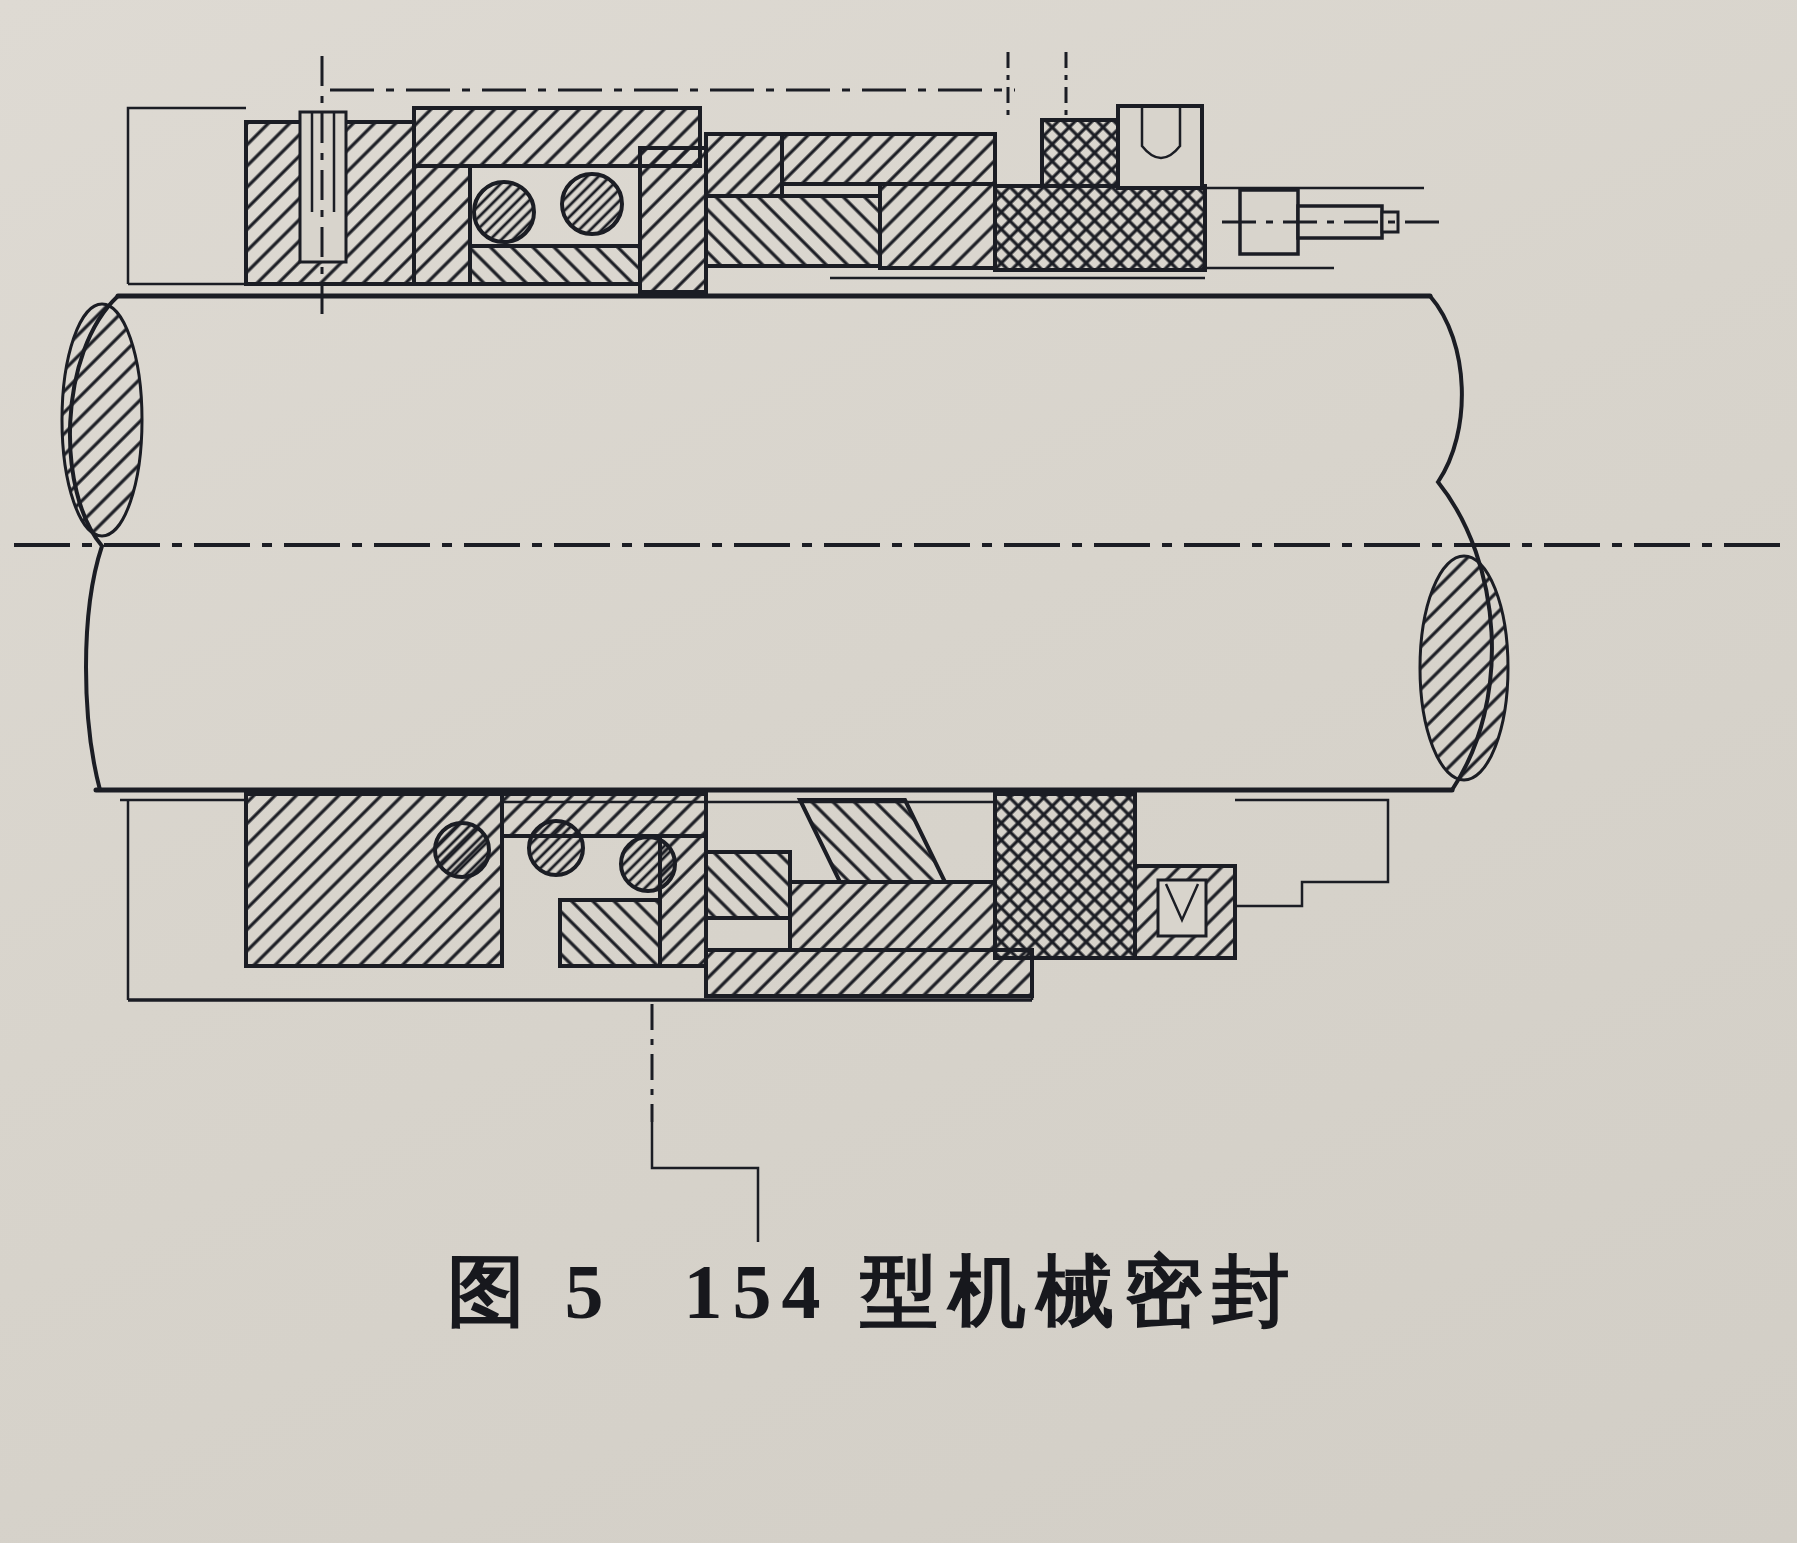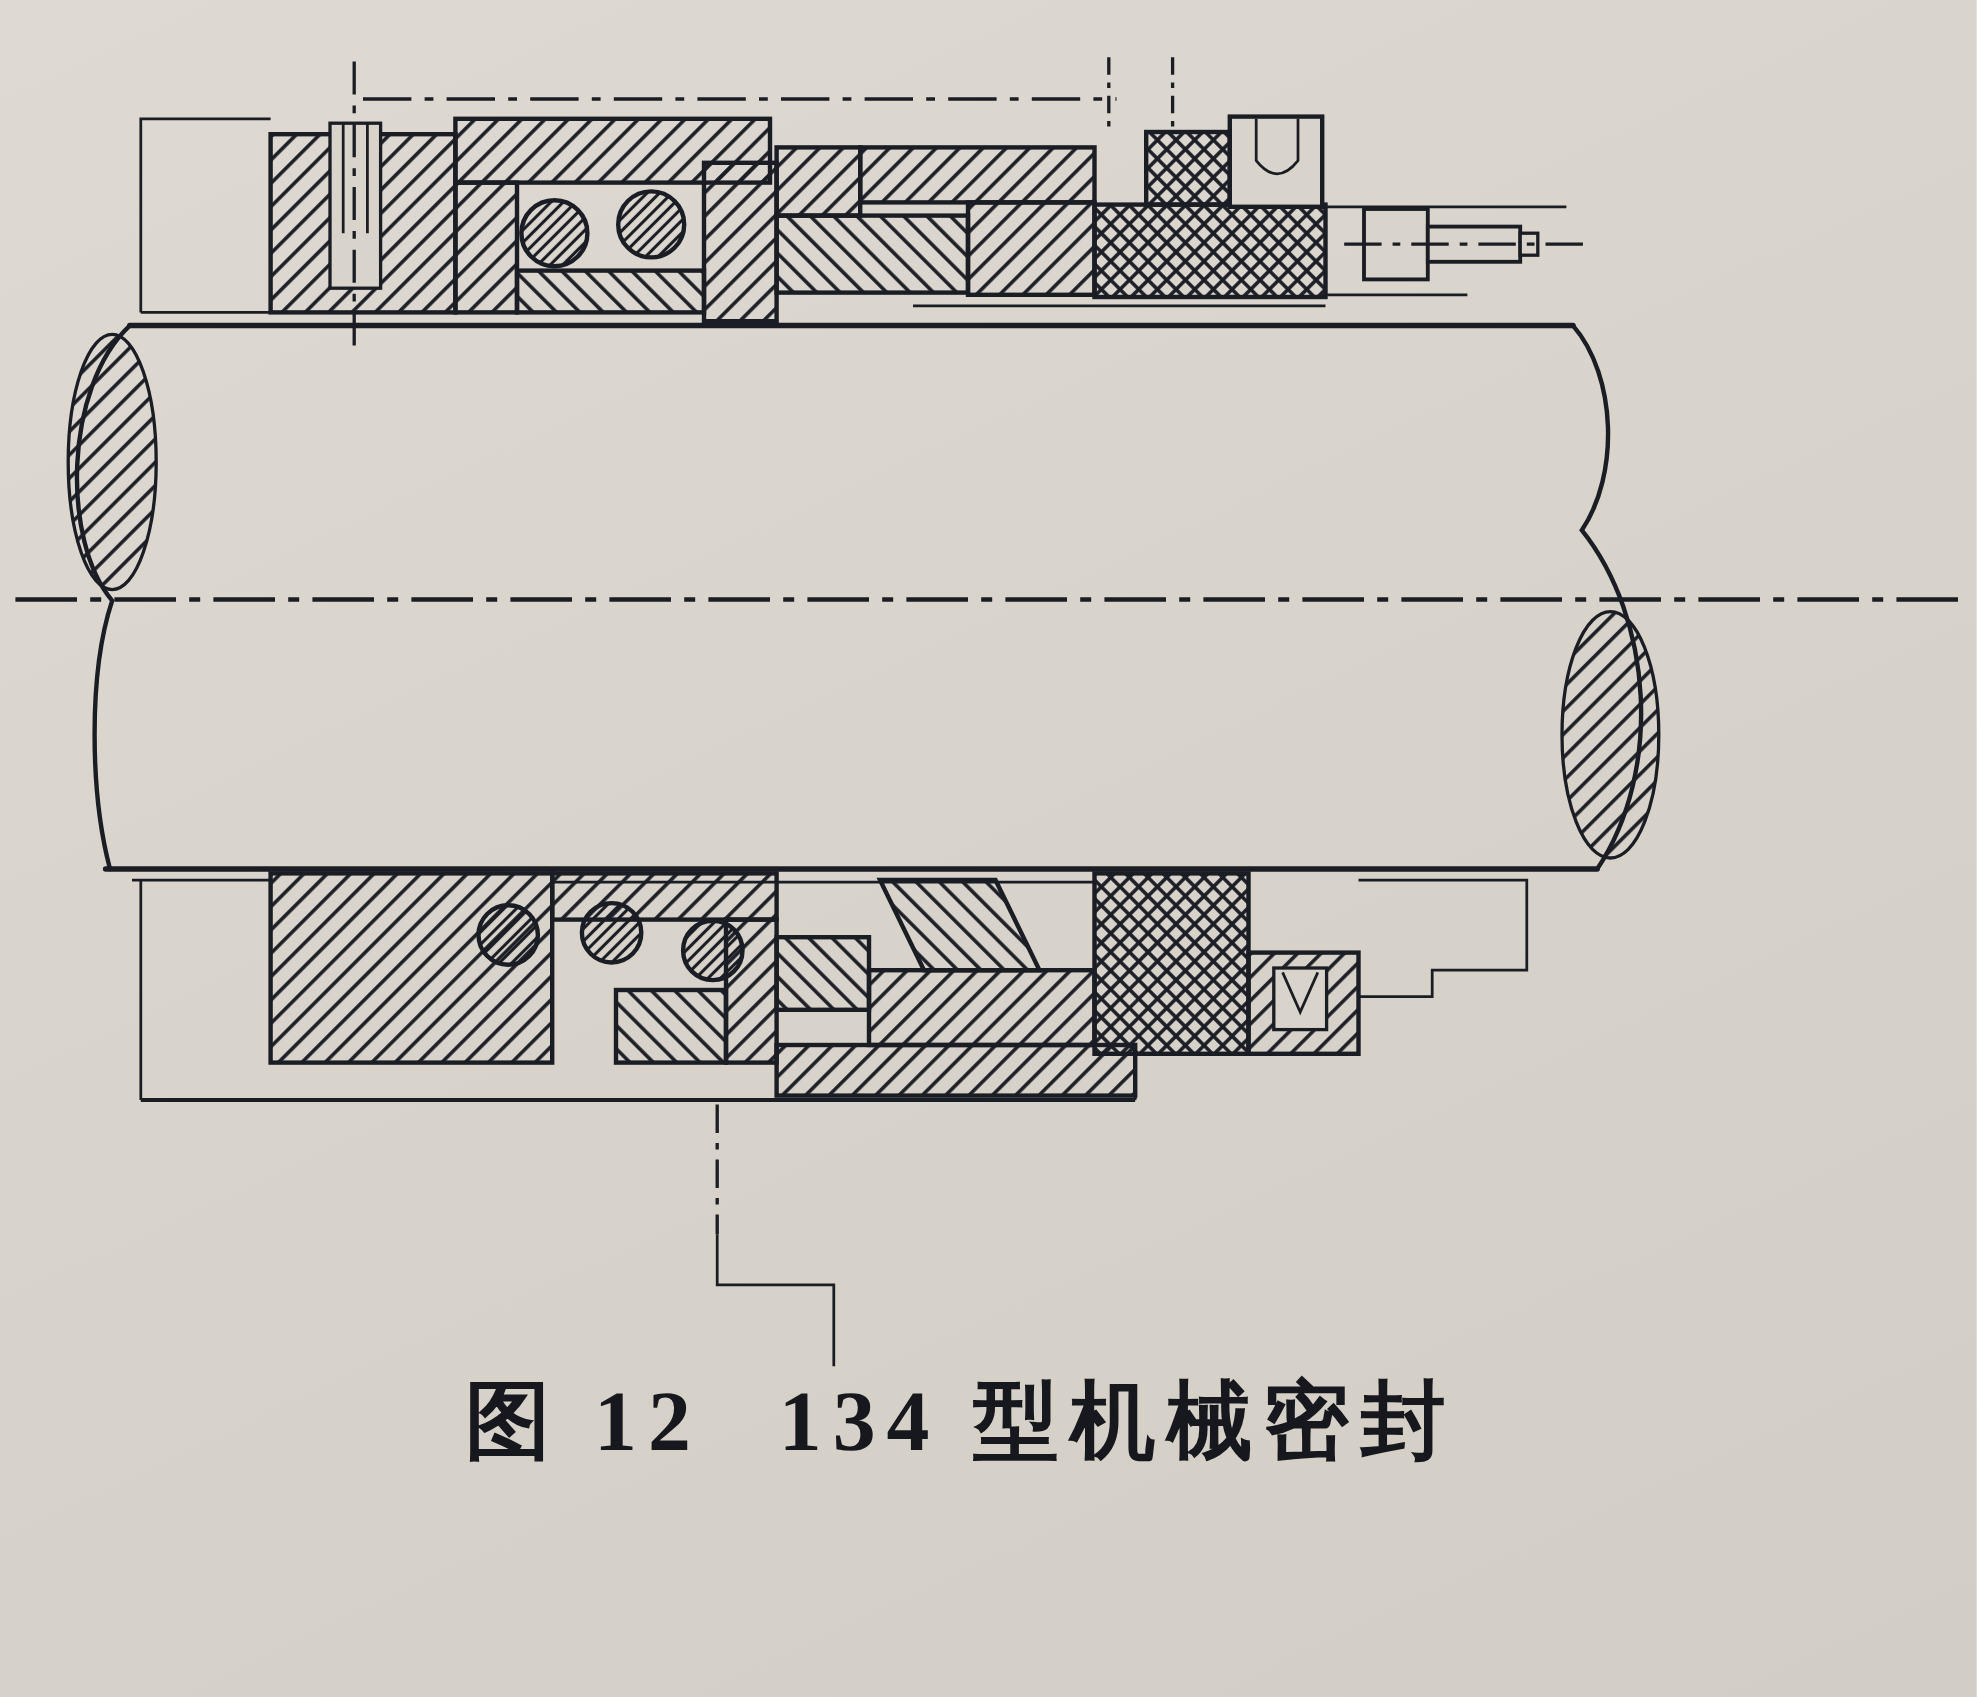--- a/index.html
+++ b/index.html
@@ -131,16 +131,16 @@
 
     <g stroke="#1b1d24" fill="none">
       <path d="M652,1004 V1122" stroke-width="3" stroke-dasharray="26 9 6 9"></path>
       <path d="M652,1122 V1168 H758 V1242" stroke-width="2.5"></path>
     </g>
 
     <path d="M14,545 H1784" stroke="#1b1d24" stroke-width="4" stroke-dasharray="56 12 10 12" fill="none"></path>
   </svg>
 
   <div class="caption">
-    <span>图 12</span><span class="gap"></span><span>134 型机械密封</span>
+    <span>图 5</span><span class="gap"></span><span>154 型机械密封</span>
   </div>
 
 </div>
 
 </body></html>

